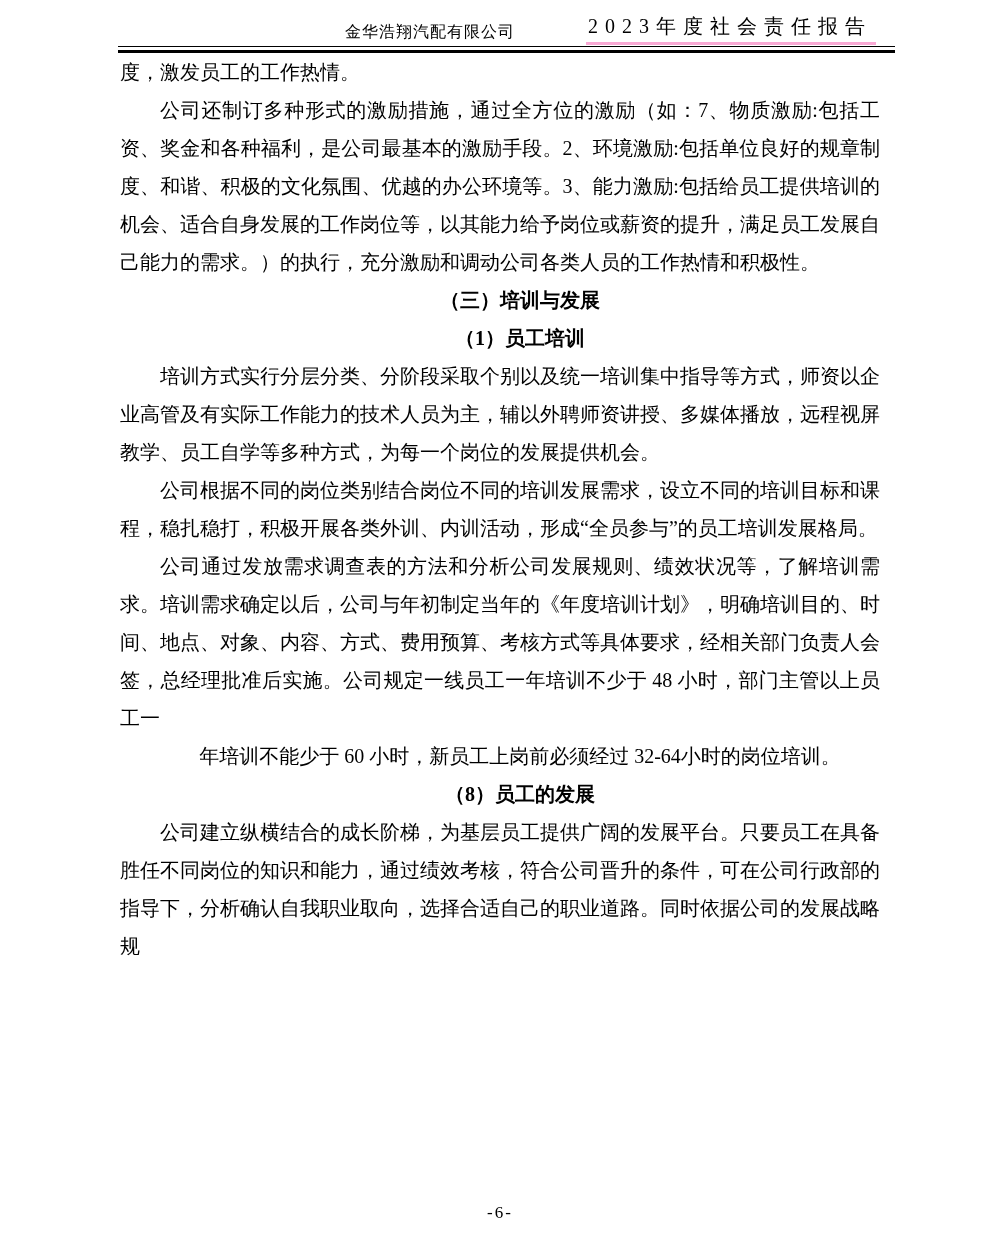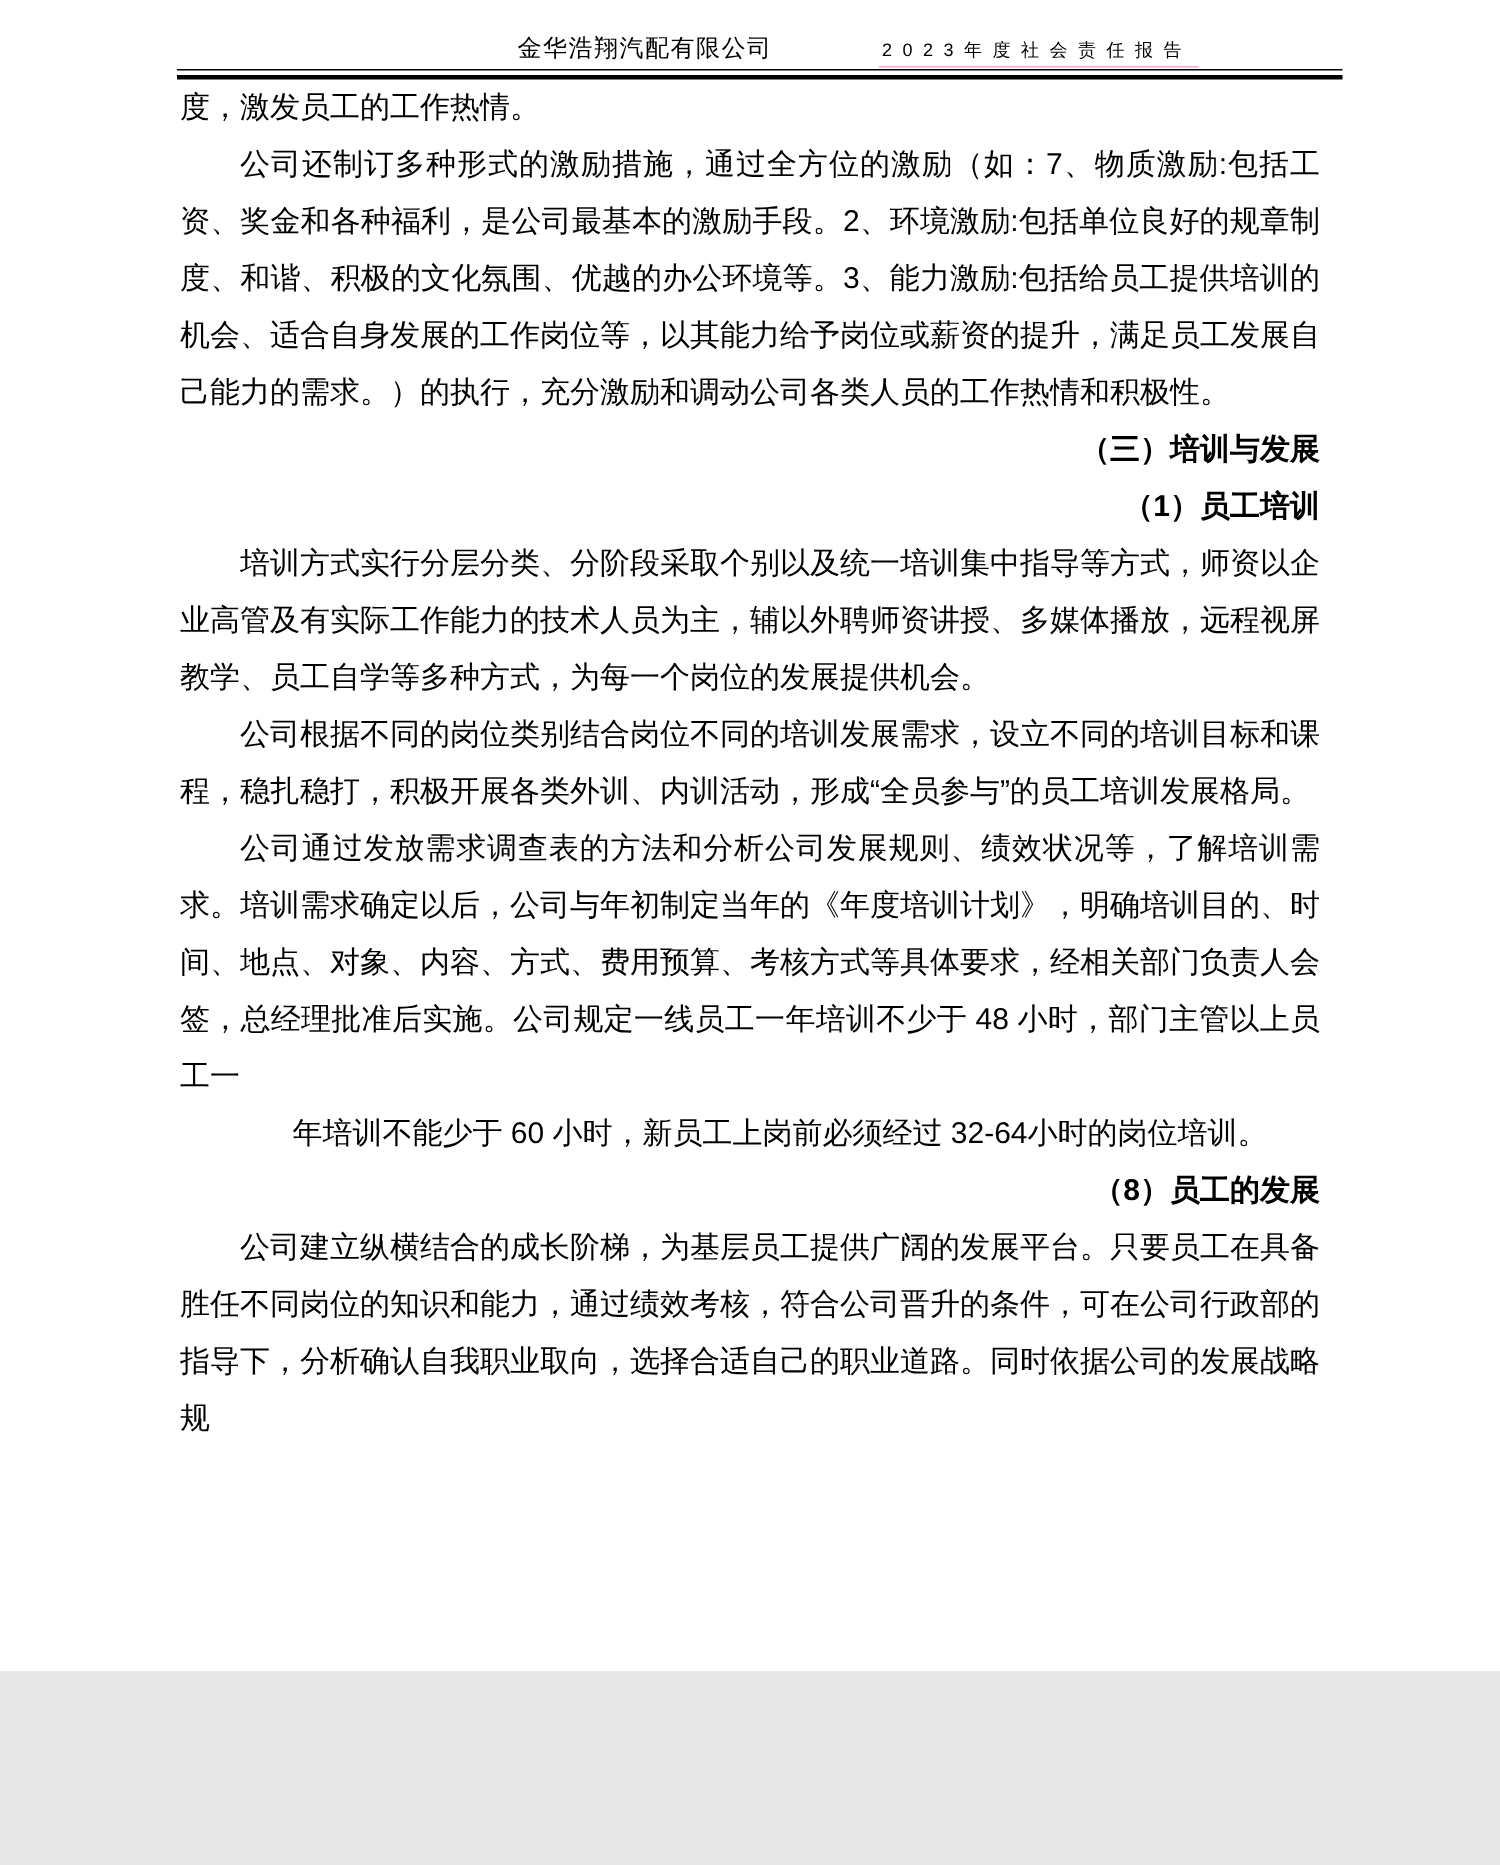--- a/index.html
+++ b/index.html
@@ -1,67 +1,67 @@
 <!DOCTYPE html>
 <html lang="zh"><head>
 <meta charset="utf-8">
 <style>
   html, body { margin: 0; padding: 0; background: #e8e8e8; }
   .page {
     position: relative;
     width: 1000px;
-    height: 1114px;
+    height: 1243px;
     margin: 0 auto;
     background: #ffffff;
     color: #000000;
-    font-family: Liberation Sans, sans-serif;
+    font-family: Liberation Serif, serif;
     overflow: hidden;
   }
   
   .page-header {
     position: relative;
     height: 53px;
     margin: 0 105px 0 118px;
   }
   .company-name {
     position: absolute;
     left: 227px;
     bottom: 10px;
     font-size: 16px;
     letter-spacing: 1px;
     white-space: nowrap;
   }
   .report-title {
     position: absolute;
     left: 468px;
     bottom: 8px;
-    font-size: 12px;
+    font-size: 20px;
     letter-spacing: 7px;
     white-space: nowrap;
-    border-bottom: 1px solid #f9a8d4;
+    border-bottom: 3px solid #f9a8d4;
     padding: 0 4px 2px 2px;
   }
   .double-rule {
     position: absolute;
     left: 0; right: 0; bottom: 0;
     height: 3px;
     border-top: 1.5px solid #000;
     border-bottom: 3px solid #000;
   }
   
   .doc-body {
     margin: 0 120px;
     font-size: 20px;
     line-height: 38px;
     text-align: justify;
   }
   .doc-body p { margin: 0; }
   .p-cont   { text-indent: 0; }
   .p-body   { text-indent: 2em; }
-  .p-head   { text-indent: 2em; font-weight: bold; text-align: right; }
+  .p-head   { text-indent: 2em; font-weight: bold; text-align: center; }
   .p-indent { text-indent: 2em; text-align: center; }
   .mt2  { margin-top: 2px; }
   .mt3  { margin-top: 3px; }
   .mt4  { margin-top: 4px; }
   .mt11 { margin-top: 11px; }
   .mt12 { margin-top: 12px; }
   .mt13 { margin-top: 13px; }
   
   .page-footer {
     position: absolute;

